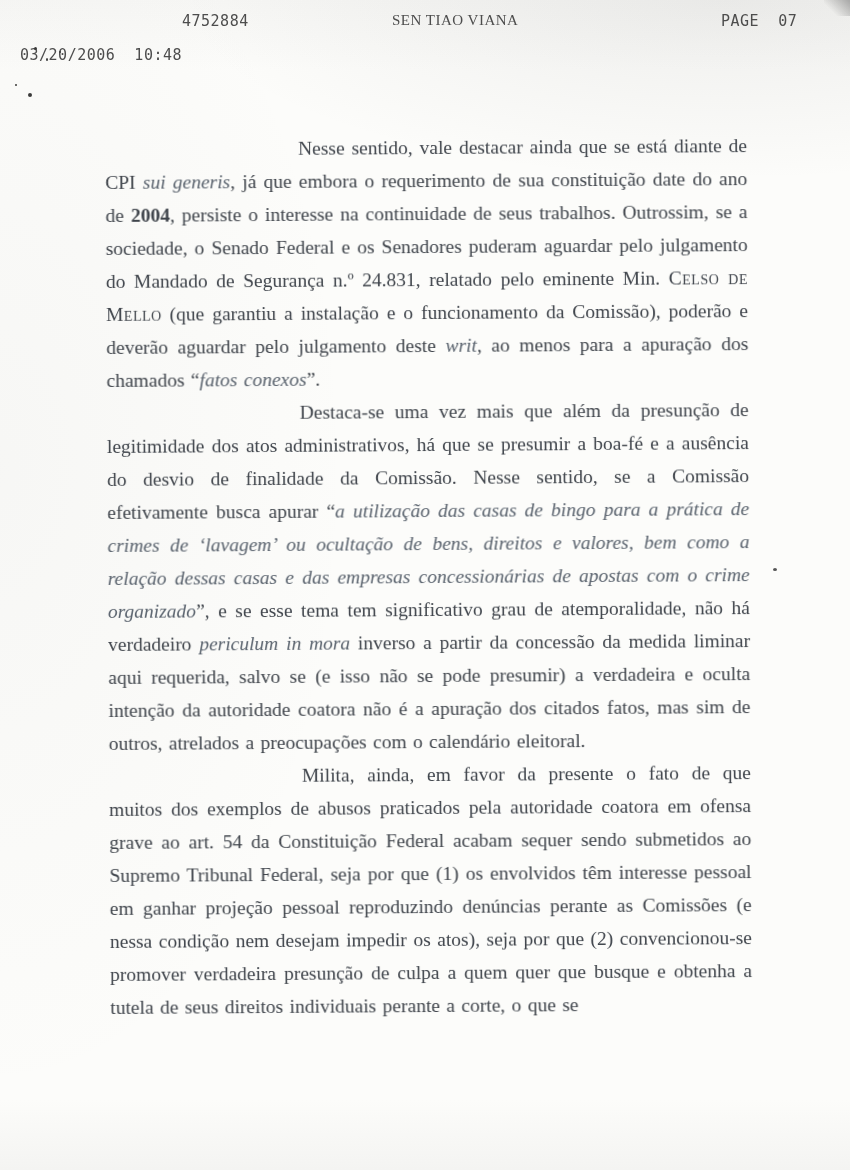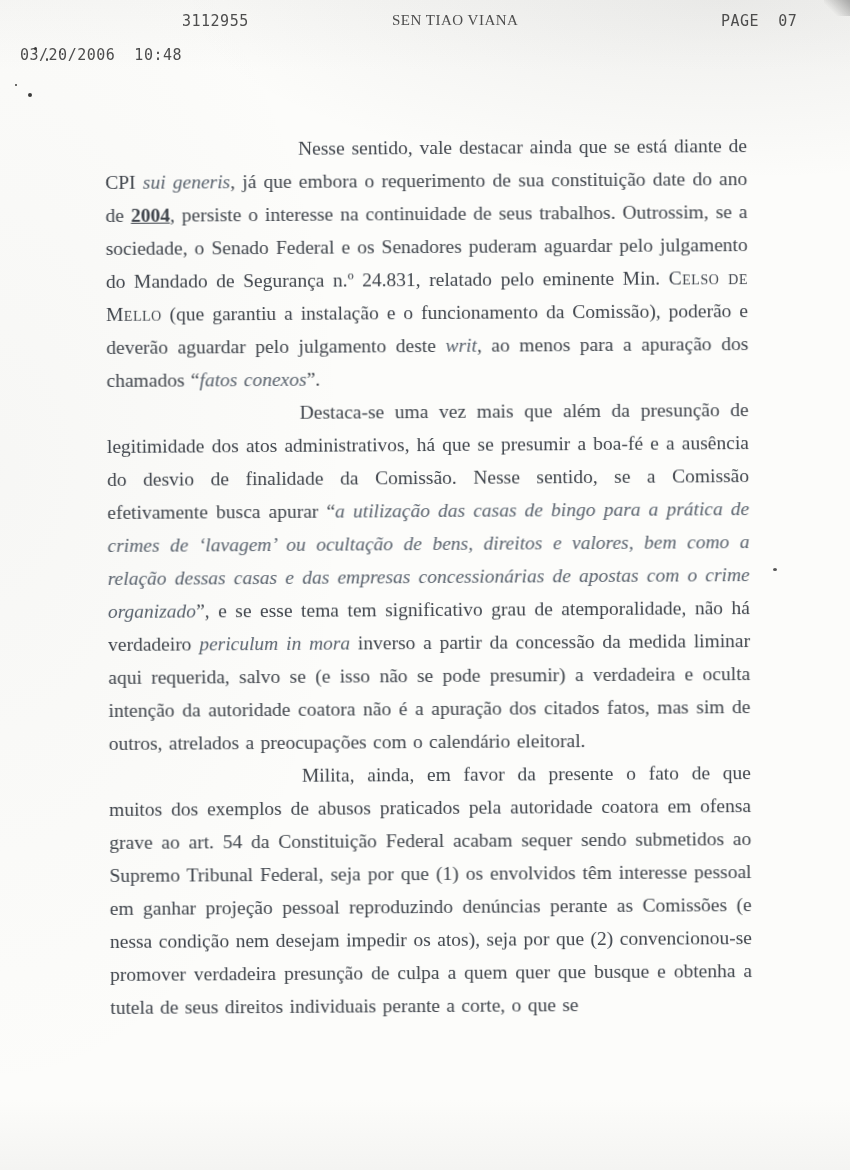--- a/index.html
+++ b/index.html
@@ -55,21 +55,21 @@
     transform-origin: left top;
     filter: blur(0.35px);
   }
   .document-body p.para {
     margin: 0;
     padding: 0;
     text-indent: 193px;
   }
   .run-n  { }
   .run-i  { font-style: italic; color: #59626d; }
-  .run-bu { font-weight: bold; text-decoration: underline; }
+  .run-bu { font-weight: bold; }
   .run-sc { font-variant: small-caps; letter-spacing: 0.5px; }
 
   .speck {
     position: absolute;
     background: #3a3a3a;
     border-radius: 50%;
   }
   .corner-smudge {
     position: absolute;
     top: 0;
@@ -88,21 +88,21 @@
     border-radius: 50%;
   }
 </style>
 </head>
 <body>
 
 <div class="scan-surface"></div>
 
 <div class="fax-header">
   <span class="hdr-datetime">03/20/2006  10:48</span>
-  <span class="hdr-station">3112955</span>
+  <span class="hdr-station">4752884</span>
   <span class="hdr-sender">SEN TIAO VIANA</span>
   <span class="hdr-page">PAGE  07</span>
 </div>
 
 <div class="speck" style="left:34px; top:47px; width:3px; height:3px;"></div>
 <div class="speck" style="left:59px; top:51px; width:2px; height:2px;"></div>
 <div class="speck" style="left:46px; top:58px; width:2px; height:3px;"></div>
 <div class="speck" style="left:15px; top:84px; width:2px; height:2px;"></div>
 <div class="speck" style="left:28px; top:93px; width:4px; height:4px;"></div>
 <div class="corner-smudge"></div>

